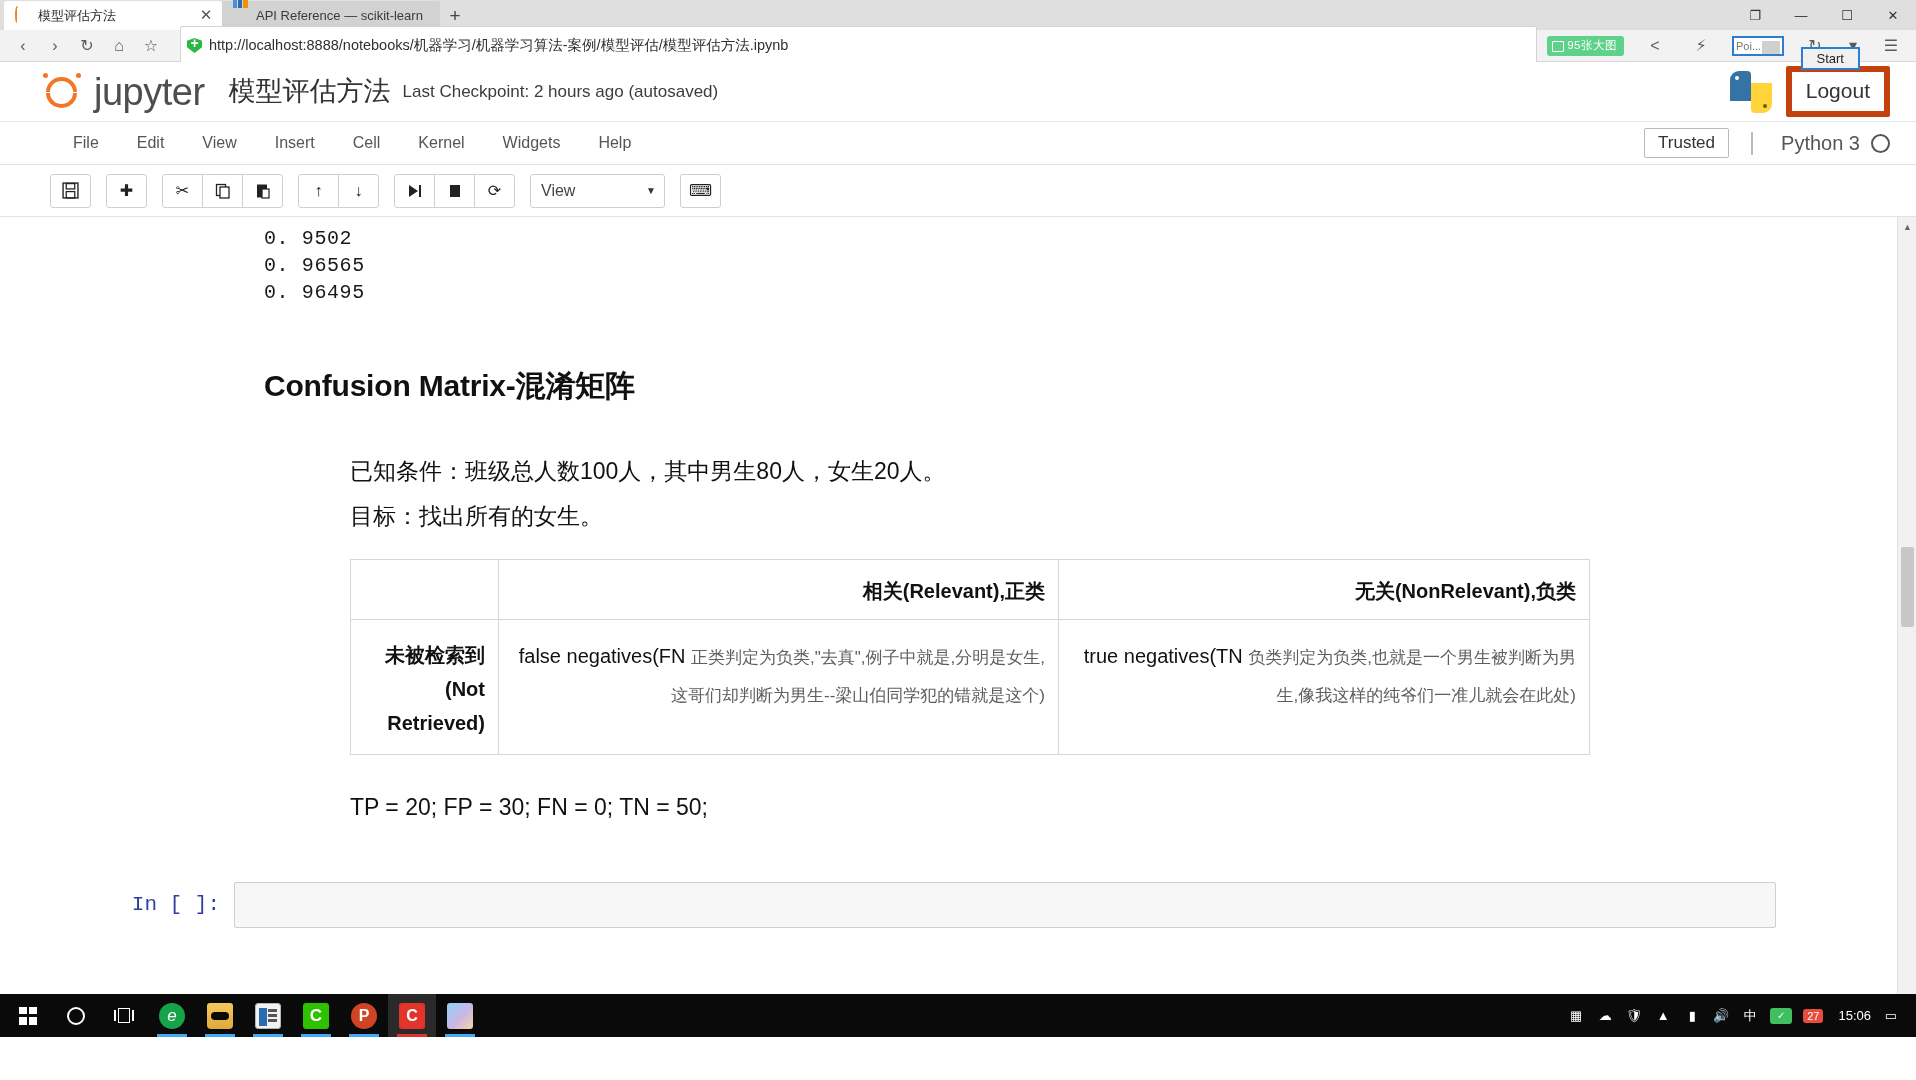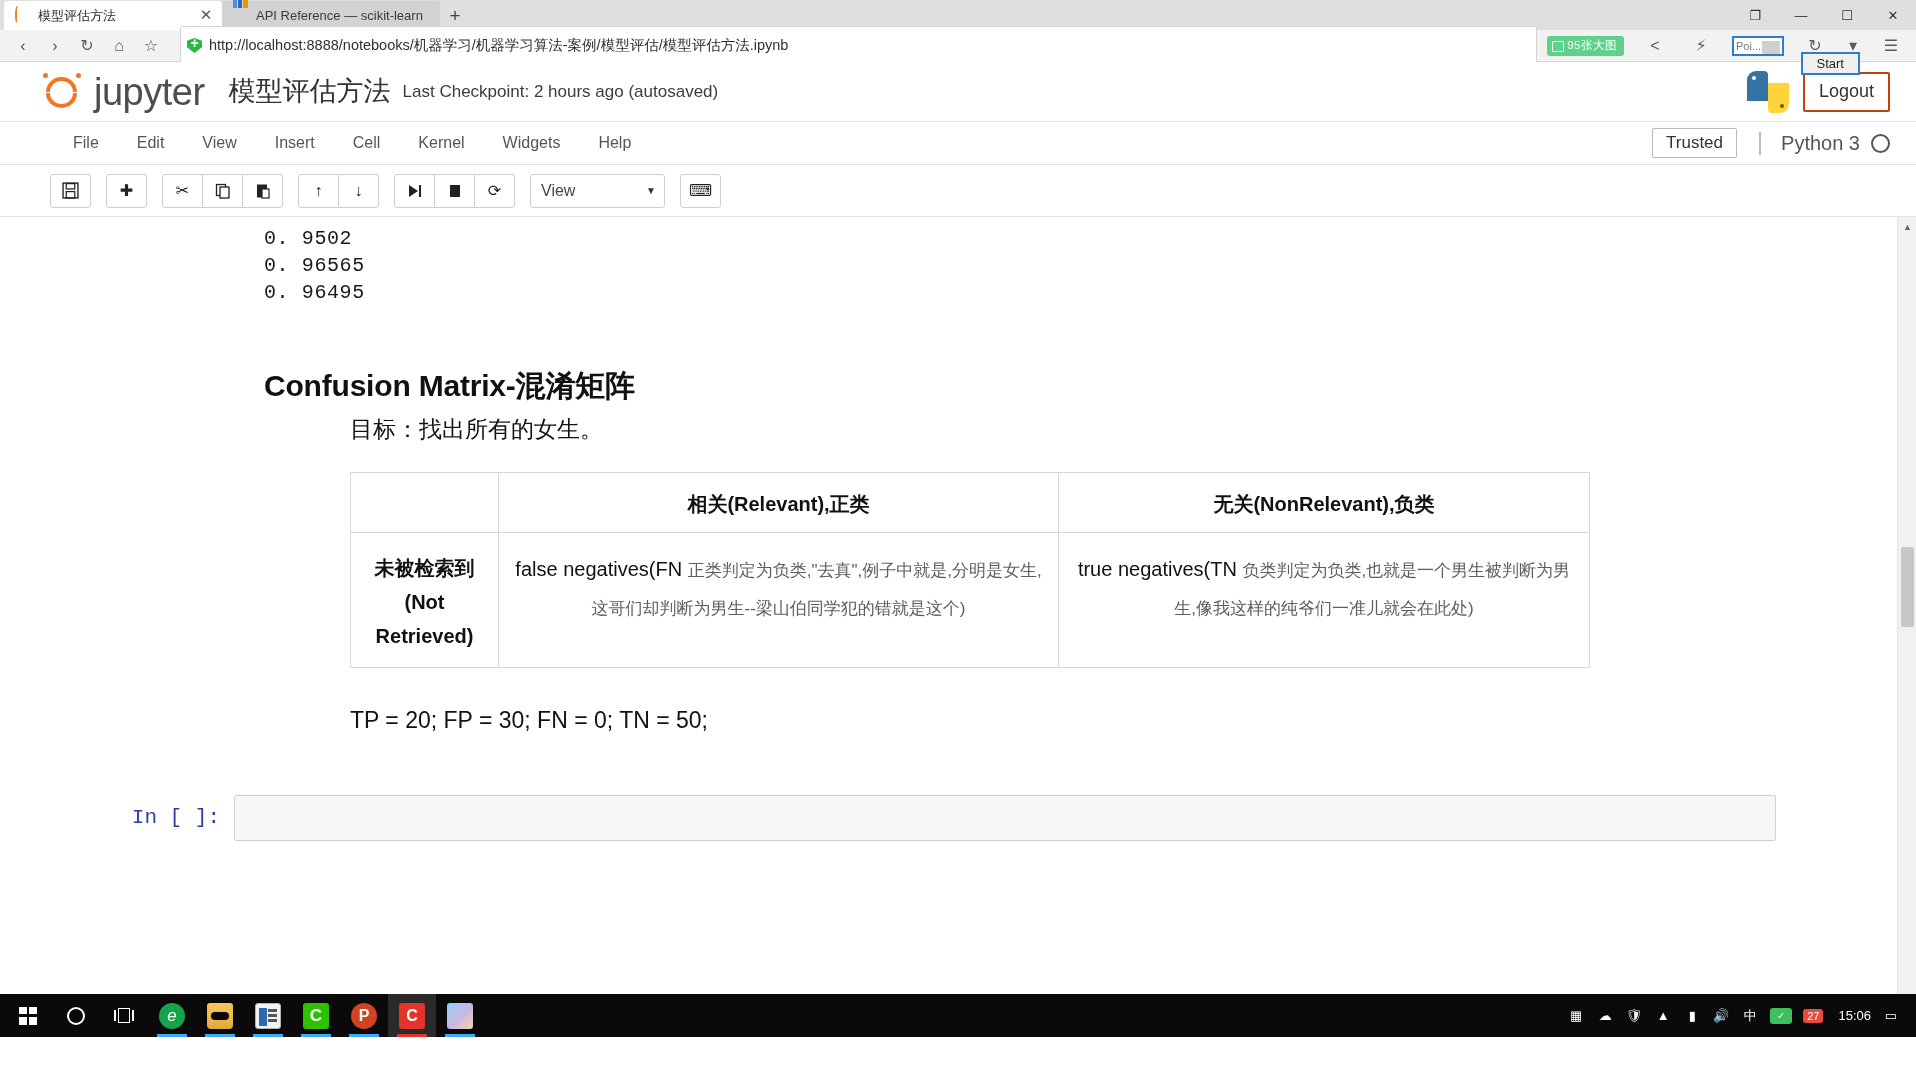--- a/index.html
+++ b/index.html
@@ -151,42 +151,42 @@
     border-radius: 9px 4px 0 0;
   }
   .py-logo .bot {
     right: 0; bottom: 0; background: #FFD43B;
     border-radius: 0 0 9px 4px;
   }
   .py-logo .eye { position: absolute; width: 4px; height: 4px; background: #fff; border-radius: 50%; }
   .py-logo .eye.a { left: 5px; top: 5px; }
   .py-logo .eye.b { right: 5px; bottom: 5px; background: #6d5b00; }
   .logout-btn {
-    border: 2px solid #c2410c; background: #fff; border-radius: 2px;
-    font-size: 18px; color: #333; padding: 7px 14px 8px;
+    border: 6px solid #c2410c; background: #fff; border-radius: 2px;
+    font-size: 21px; color: #333; padding: 7px 14px 8px;
   }
   .start-tip {
     position: absolute; top: -19px; right: 30px;
     background: #f0f0f0; border: 2px solid #2d7dd2;
     font-size: 13px; color: #222; padding: 1px 14px;
     z-index: 20; line-height: 17px;
   }
 
   
   .jp-menubar {
     height: 43px; background: #ffffff; border-bottom: 1px solid #e0e0e0;
     display: flex; align-items: center; padding: 0 26px 0 54px;
   }
   .jp-menu-item { font-size: 16px; color: #555; padding: 4px 19px; }
   .jp-menu-right { margin-left: auto; display: flex; align-items: center; gap: 22px; }
   .trusted-btn {
     border: 1px solid #b9b9b9; background: #fff; font-size: 17px;
     color: #333; padding: 4px 13px; border-radius: 2px;
   }
-  .kernel-ind { display: flex; align-items: center; gap: 11px; border-left: 2px solid #bbb; padding-left: 20px; }
+  .kernel-ind { display: flex; align-items: center; gap: 11px; border-left: 2px solid #bbb; padding-left: 28px; }
   .kernel-name { font-size: 20px; color: #555; }
   .kernel-circle { width: 19px; height: 19px; border: 2px solid #555; border-radius: 50%; }
 
   
   .jp-toolbar {
     height: 52px; background: #ffffff; border-bottom: 1px solid #e4e4e4;
     display: flex; align-items: center; padding: 0 26px 0 50px; gap: 0;
   }
   .tb-group { display: flex; margin-right: 15px; }
   .tb-btn {
@@ -225,21 +225,21 @@
     line-height: 45px;
   }
   .md-p.first { margin-top: 42px; }
 
   table.cm {
     margin: 20px 0 0 310px; border-collapse: collapse;
     width: 1240px; border: 1px solid #d7d7d7;
   }
   table.cm td, table.cm th {
     border: 1px solid #d7d7d7; vertical-align: top;
-    padding: 18px 13px 14px 13px; text-align: center;
+    padding: 18px 13px 14px 13px; text-align: right;
   }
   table.cm th { font-weight: 700; font-size: 20px; color: #111; }
   .col-a { width: 148px; }
   .col-b { width: 560px; }
   .rowhead { font-weight: 700; font-size: 20px; color: #111; line-height: 34px; }
   .cell-main { font-size: 20px; color: #111; line-height: 36px; }
   .cell-main .sub { font-size: 17px; color: #5e5e5e; }
 
   .md-p.formula { margin-top: 30px; font-size: 23px; }
 
@@ -498,20 +498,21 @@
 
   <div class="nb-wrap">
     <div class="nb-page">
 
       <div class="out-text">0. 9502</div>
       <div class="out-text">0. 96565</div>
       <div class="out-text">0. 96495</div>
 
       <div class="md-h2">Confusion Matrix-混淆矩阵</div>
 
+      <div class="md-p first">已知条件：班级总人数100人，其中男生80人，女生20人。</div>
       <div class="md-p">目标：找出所有的女生。</div>
 
       <table class="cm">
         <thead>
           <tr>
             <th class="col-a"></th>
             <th class="col-b">相关(Relevant),正类</th>
             <th>无关(NonRelevant),负类</th>
           </tr>
         </thead>

